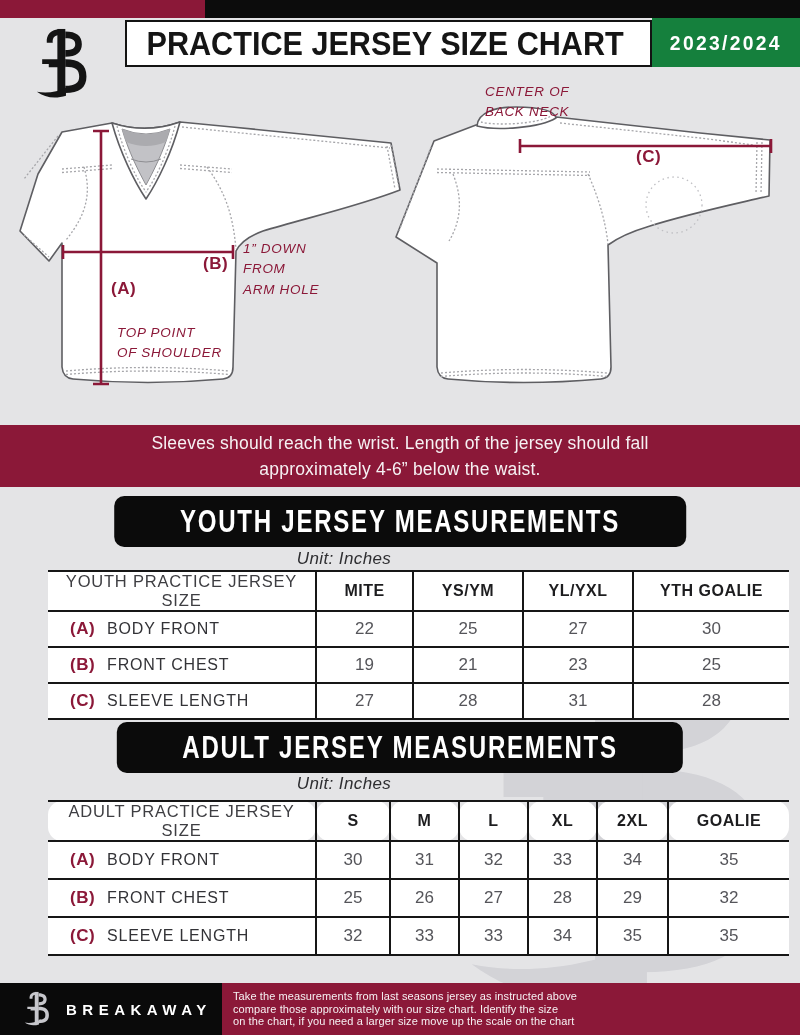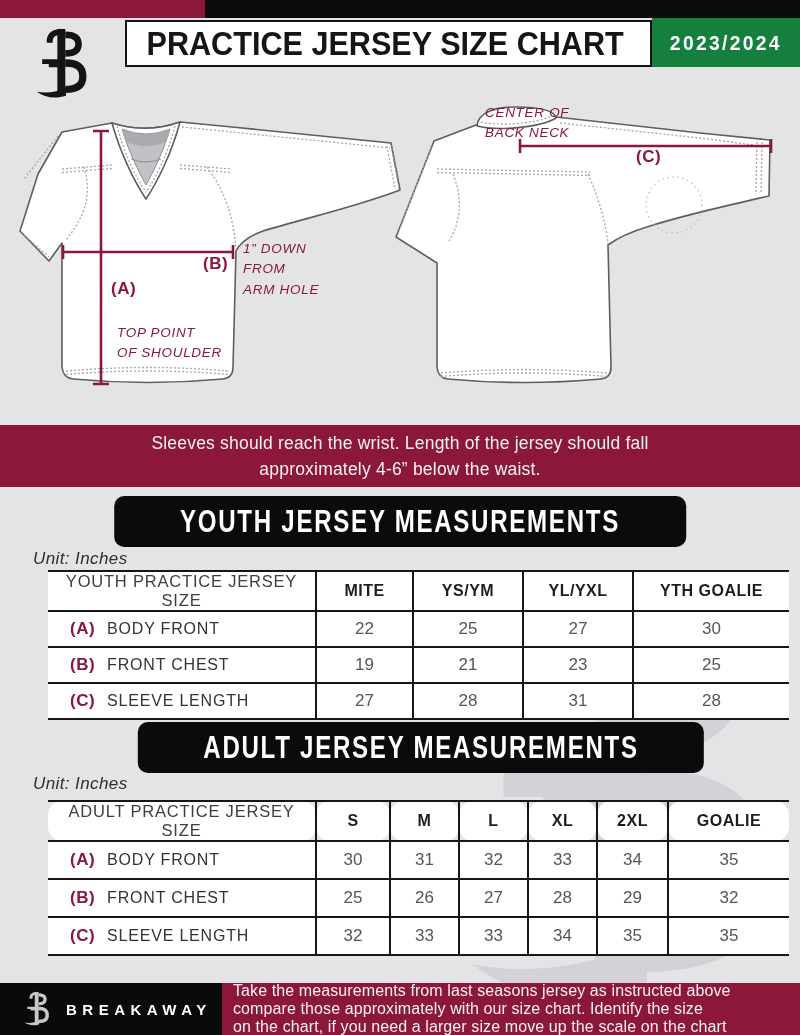--- a/index.html
+++ b/index.html
@@ -46,21 +46,21 @@
   
   .pill {
     position:absolute; left:50%; transform:translateX(-50%);
     background:#0B0B0B; border-radius:10px; height:51px; padding:0 30px;
     display:flex; align-items:center; justify-content:center;
   }
   .pill-text {
     color:#FFFFFF; font-weight:800; font-size:28px; letter-spacing:2px; white-space:nowrap;
     transform:scale(0.86,1.12); transform-origin:center; display:inline-block;
   }
-  .unit-line { position:absolute; left:0; width:688px; font-style:italic; font-size:17px; color:#2E2E31; letter-spacing:0.4px;padding-left:33px; }
+  .unit-line { position:absolute; left:0; width:688px; text-align:center; font-style:italic; font-size:17px; color:#2E2E31; letter-spacing:0.4px; }
 
   
   table.tbl { position:absolute; left:48px; border-collapse:collapse; table-layout:fixed; background:transparent; }
   table.tbl { border-top:2px solid #0f172a; border-bottom:2px solid #161616; }
   .tbl tr { border-top:2px solid #161616; }
   .tbl td, .tbl th { background:#FFFFFF; padding:0; vertical-align:middle; }
   .tbl td + td, .tbl th + th { border-left:2px solid #161616; }
   .tbl .hrow th { height:37px; }
   .tbl .drow td { height:34px; }
   .tbl-adult .hrow th { height:38px;border-radius:14px; }
@@ -74,21 +74,21 @@
 
   
   .footer-black {
     position:absolute; left:0; top:983px; width:222px; height:52px; background:#0A0A0A;
     display:flex; align-items:center;
   }
   .footer-logo { width:34px; height:38px; margin-left:20px; color:#C7C7CC; flex:none; }
   .footer-brand { color:#FFFFFF; font-weight:700; font-size:15px; letter-spacing:5.5px; margin-left:12px; white-space:nowrap; }
   .footer-maroon {
     position:absolute; left:222px; top:983px; width:578px; height:52px; background:#8B1838;
-    color:#F6F1F3; font-size:16px; line-height:1.13; letter-spacing:0.1px;
+    color:#F6F1F3; font-size:11px; line-height:1.13; letter-spacing:0.1px;
     display:flex; flex-direction:column; justify-content:center; padding-left:11px; box-sizing:border-box;
   }
 
   
   .watermark {
     position:absolute; left:388px; top:562px; width:470px; height:470px;
     color:#ECECEF; mix-blend-mode:multiply; pointer-events:none;
   }
 </style>
 </head>
@@ -160,21 +160,21 @@
       <path class="seam" d="M588,174 C601,203 606,226 608,244"></path>
       <path class="seam" d="M441,373 Q524,366 607,373 M441,376.5 Q524,369.5 607,376.5"></path>
 
       <path class="jersey-line" d="M477,126 C478,112 496,107 516,107 C538,107 554,110 556,118 C540,128 496,131 477,126 Z"></path>
       <path class="seam" d="M481,122 C496,126 538,124 551,116"></path>
 
       <path class="mline" d="M520,146 L771,146 M520,139 L520,153 M771,139 L771,153"></path>
     </g>
   </svg>
 
-  <div class="dia-note" style="left:485px; top:103px;">
+  <div class="dia-note" style="left:485px; top:82px;">
     <div>CENTER OF</div>
     <div>BACK NECK</div>
   </div>
   <div class="dia-label" style="left:636px; top:147px;">(C)</div>
   <div class="dia-note" style="left:243px; top:239px;">
     <div>1” DOWN</div>
     <div>FROM</div>
     <div>ARM HOLE</div>
   </div>
   <div class="dia-label" style="left:203px; top:254px;">(B)</div>
@@ -231,21 +231,21 @@
     <tr class="drow">
       <td class="rowlabel"><span class="ltr">(C)</span><span class="nm">SLEEVE LENGTH</span></td>
       <td class="val">27</td>
       <td class="val">28</td>
       <td class="val">31</td>
       <td class="val">28</td>
     </tr>
   </tbody>
     </table>
 
-  <div class="pill" style="top:722px;margin-left:21px;">
+  <div class="pill" style="top:722px;">
     <span class="pill-text">ADULT JERSEY MEASUREMENTS</span>
   </div>
   <div class="unit-line" style="top:774px;">Unit: Inches</div>
 
   <table class="tbl tbl-adult" style="top:800px;">
     <colgroup>
         <col style="width:268px">
         <col style="width:74px">
         <col style="width:69px">
         <col style="width:69px">

